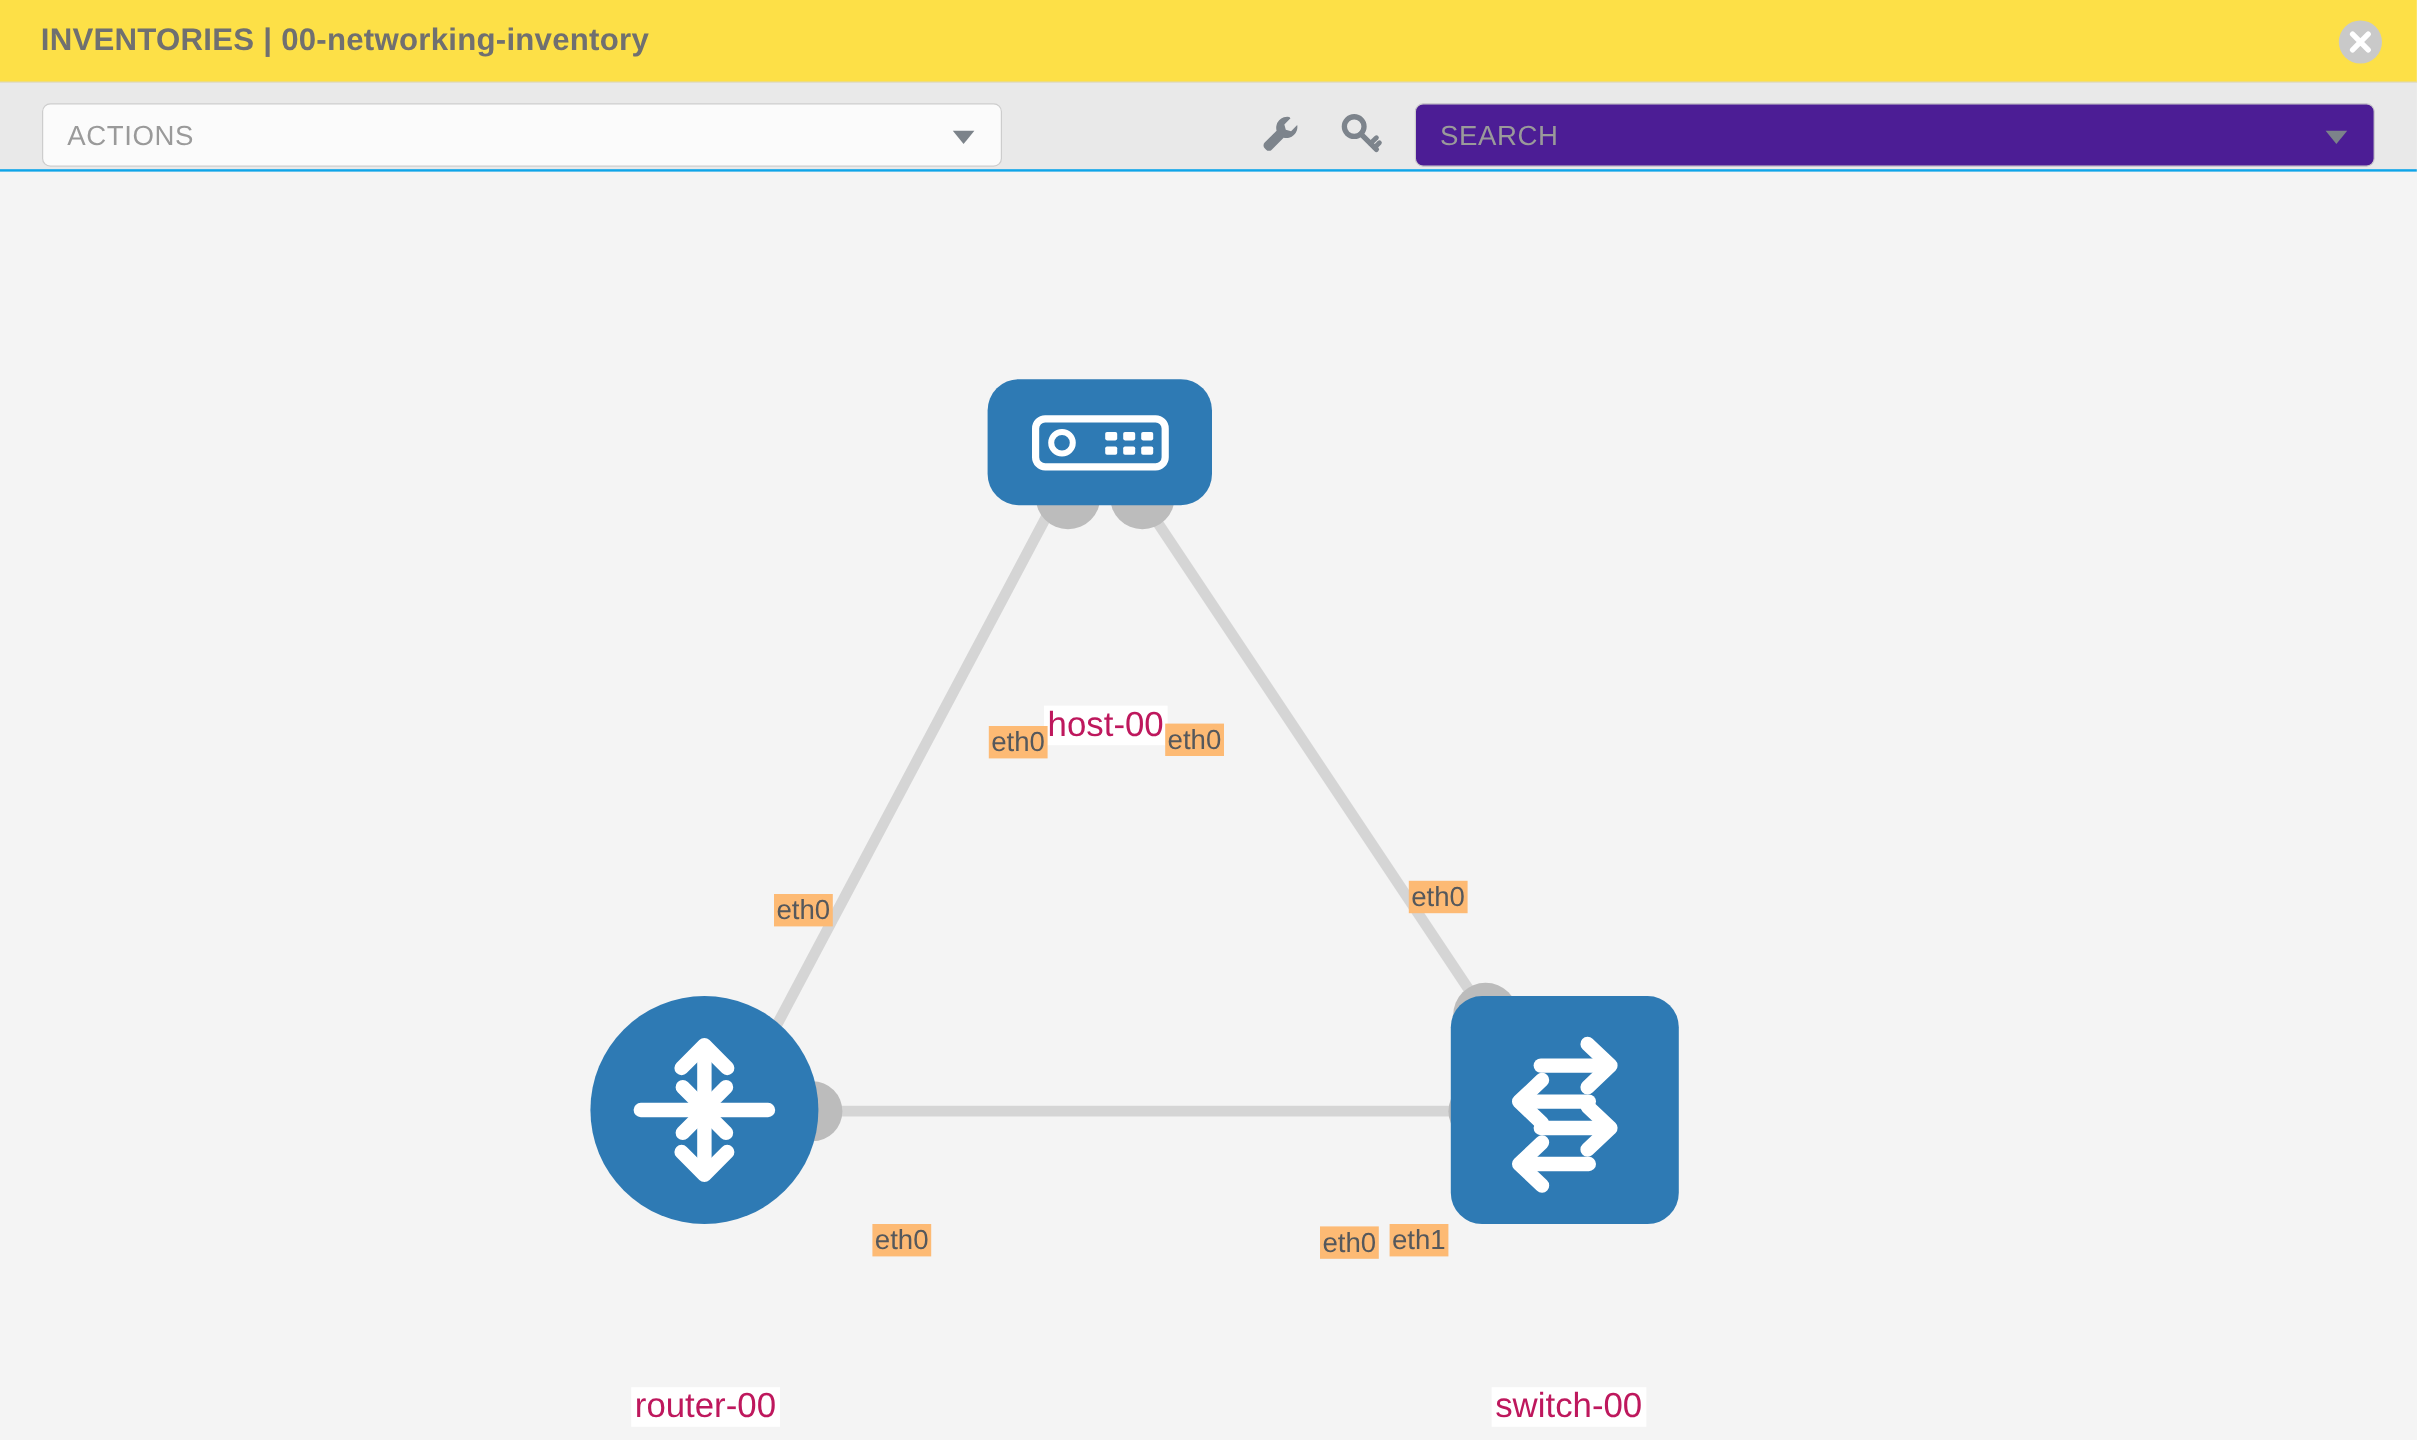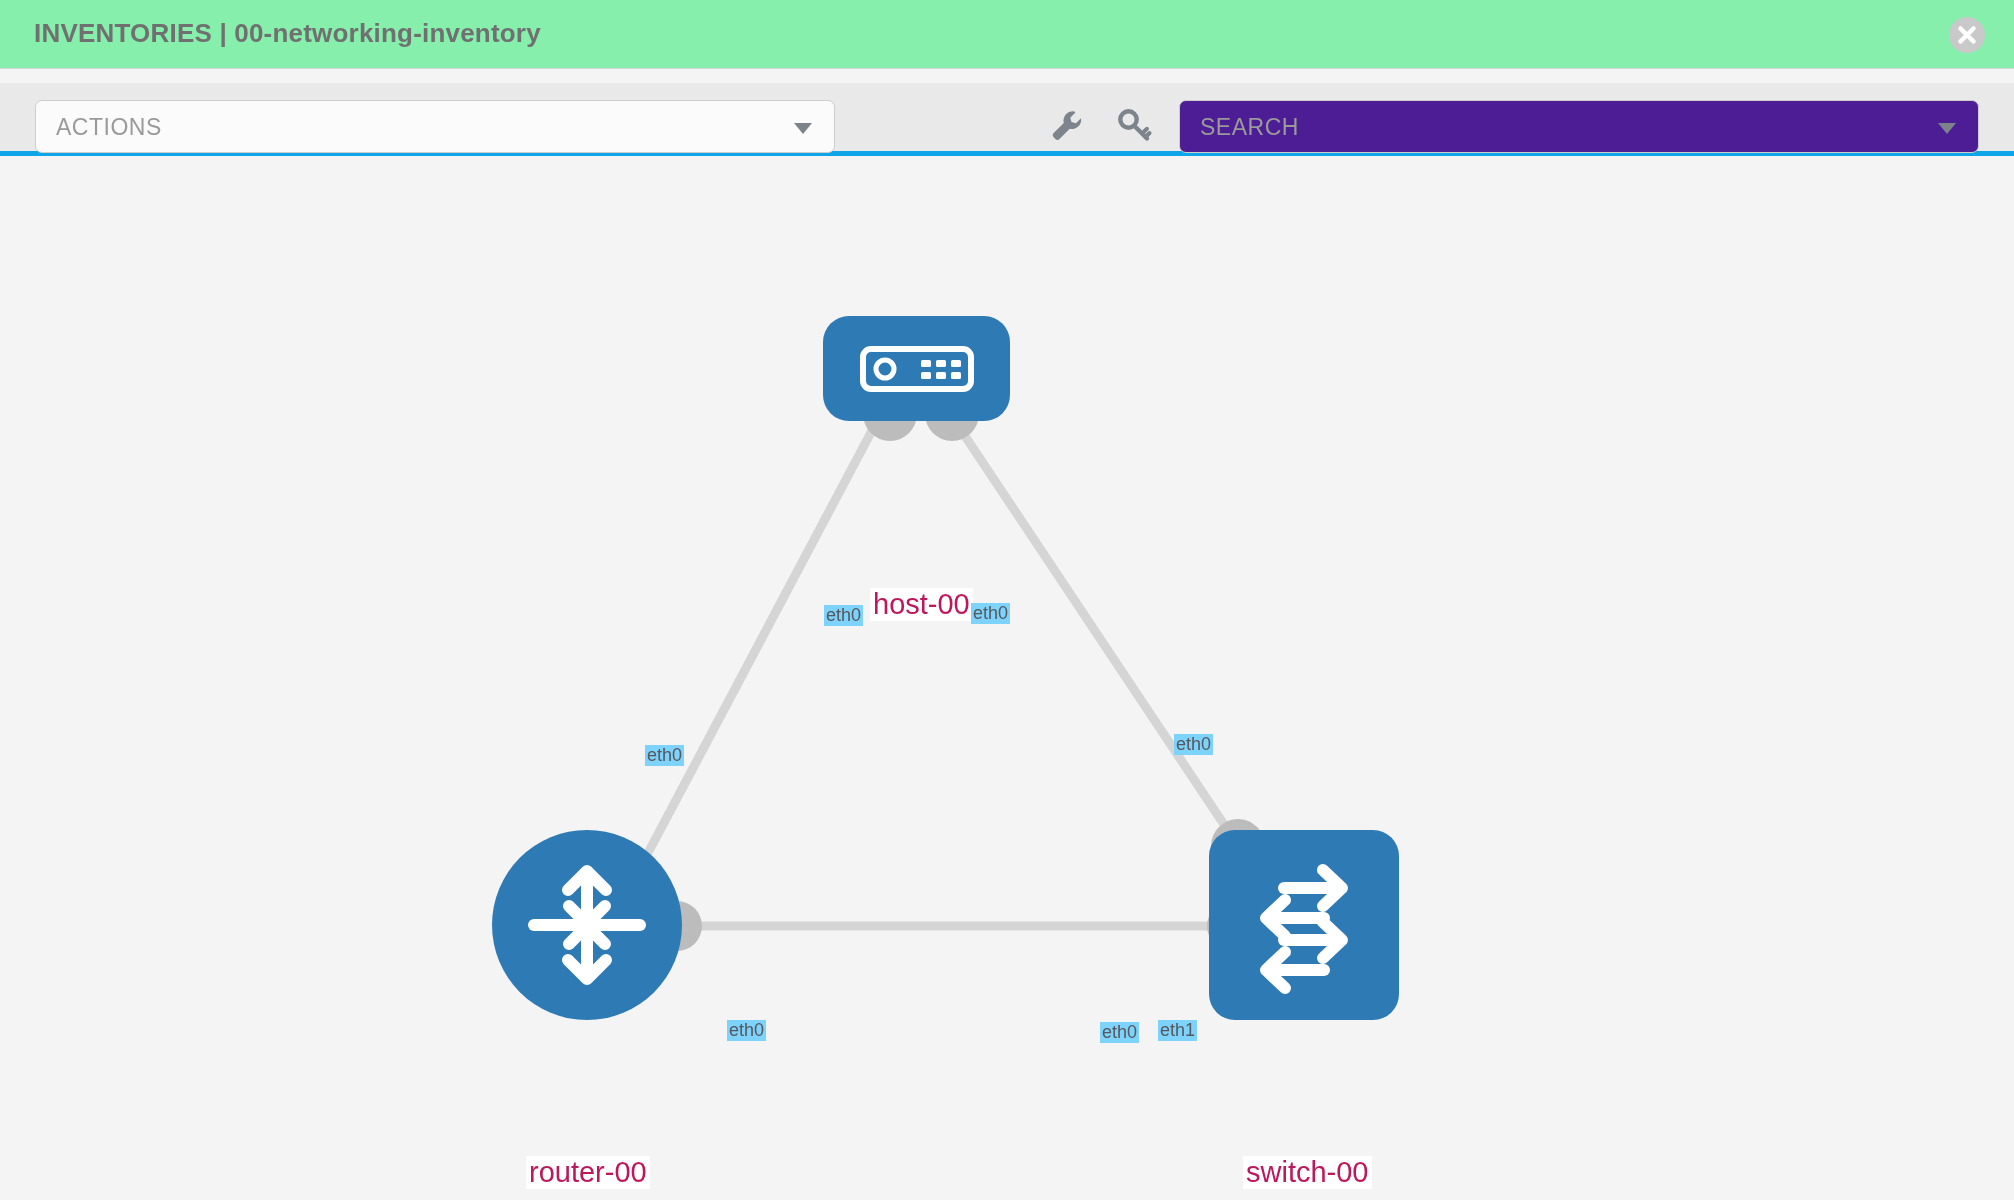--- a/index.html
+++ b/index.html
@@ -7,43 +7,43 @@
     width: 2014px; height: 1200px;
     font-family: "Liberation Sans", sans-serif;
     background: #f4f4f4;
     overflow: hidden;
   }
 
   
   .header {
     position: absolute; left: 0; top: 0;
     width: 2014px; height: 69px;
-    background: #86efac;
+    background: #fde047;
     border-bottom: 1px solid #d7d7d7;
   }
   .header-title {
     position: absolute; left: 34px; top: 18px;
     font-size: 26px; font-weight: bold;
     color: #707070;
     letter-spacing: 0.2px;
     white-space: nowrap;
   }
   .close-btn {
     position: absolute; right: 28px; top: 16px;
     width: 38px; height: 38px;
     cursor: pointer;
   }
   .close-btn svg { display: block; }
 
   
   .toolbar {
-    position: absolute; left: 0; top: 83px;
+    position: absolute; left: 0; top: 69px;
     width: 2014px; height: 74px;
     background: #e9e9e9;
-    border-bottom: 6px solid #0ea5e9;
+    border-bottom: 2px solid #0ea5e9;
   }
   .actions-select {
     position: absolute; left: 35px; top: 17px;
     width: 800px; height: 53px;
     background: #fbfbfb;
     border: 1px solid #cdcdcd;
     border-radius: 7px;
     cursor: pointer;
   }
   .actions-label {
@@ -125,23 +125,23 @@
     white-space: nowrap;
     padding: 0 3px;
   }
   .name-host   { left: 870px; top: 432px; }
   .name-router { left: 526px; top: 1000px; }
   .name-switch { left: 1243px; top: 1000px; }
 
   
   .iface-label {
     position: absolute;
-    font-size: 18px;
+    font-size: 23px;
     color: #55585c;
-    background: #7dd3fc;
+    background: #fdba74;
     white-space: nowrap;
     padding: 0 2px;
   }
   .if-host-left    { left: 824px;  top: 449px; }
   .if-host-right   { left: 971px;  top: 447px; }
   .if-router-up    { left: 645px;  top: 589px; }
   .if-switch-up    { left: 1174px; top: 578px; }
   .if-router-right { left: 727px;  top: 864px; }
   .if-switch-left-a{ left: 1100px; top: 866px; }
   .if-switch-left-b{ left: 1158px; top: 864px; }

